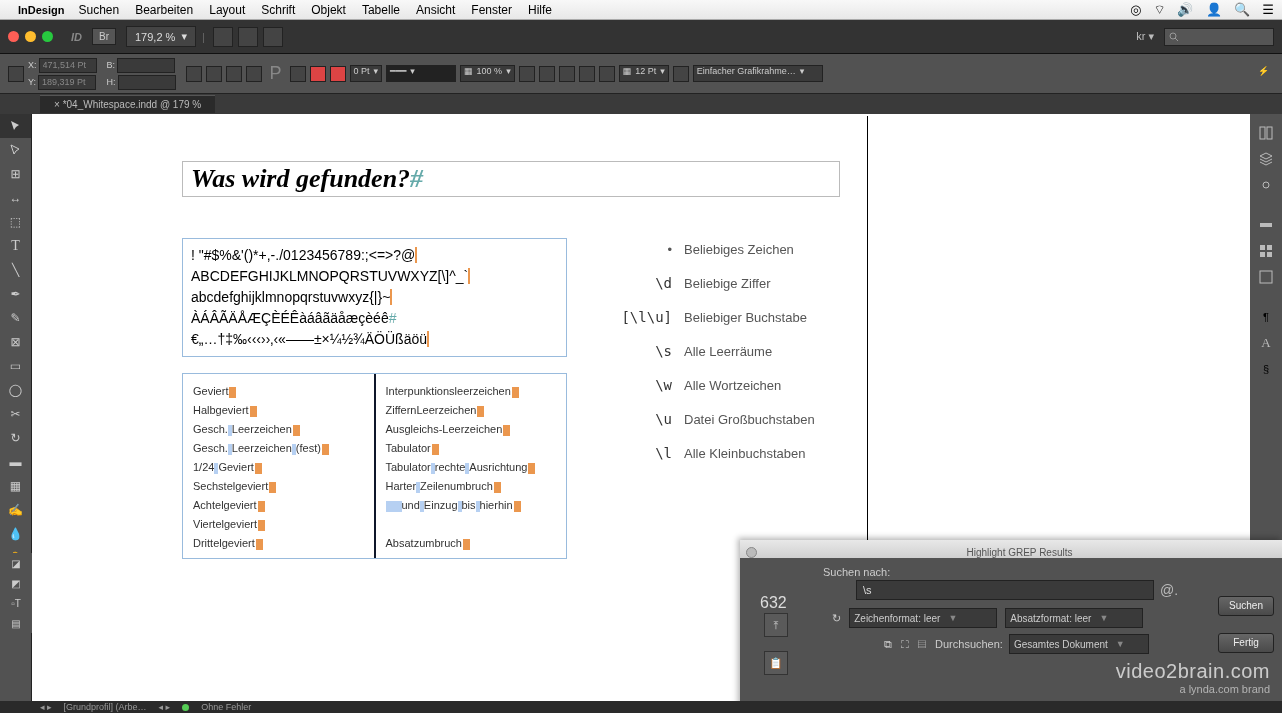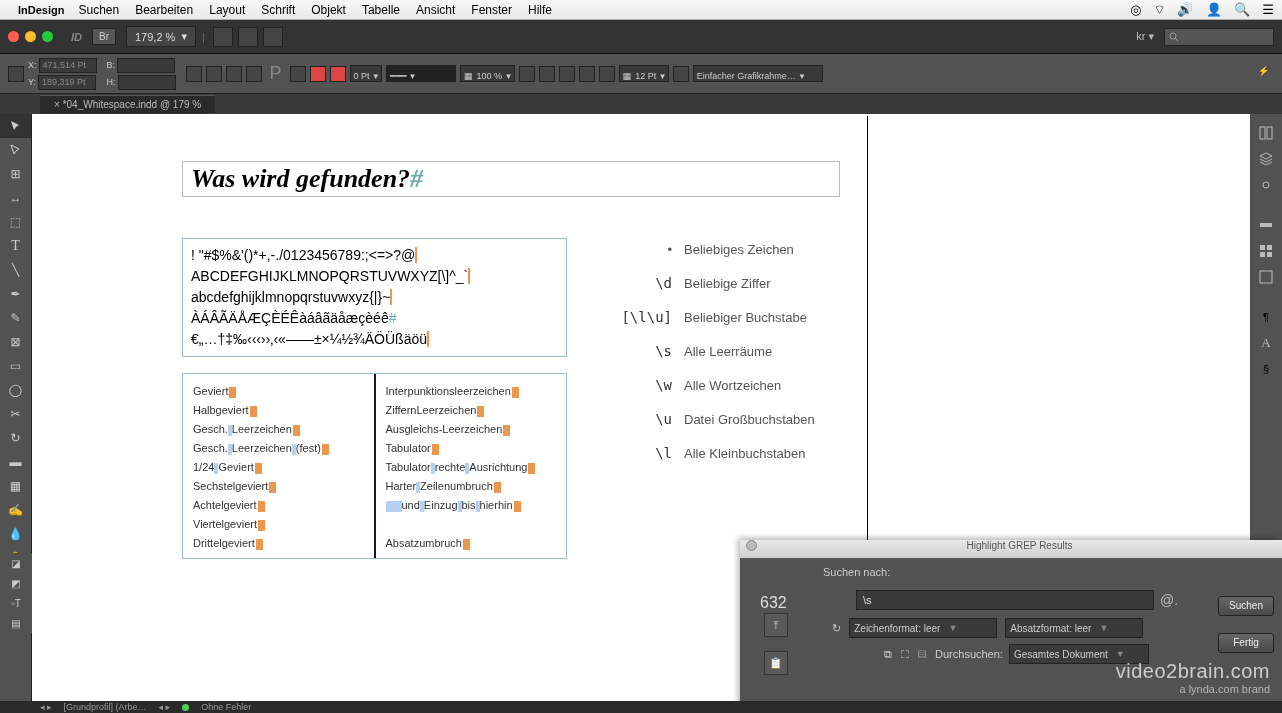--- a/index.html
+++ b/index.html
@@ -19,21 +19,21 @@
 .toggle{width:20px;height:20px;background:#444;border:1px solid #222;margin-right:5px}
 .appbar .spacer{flex:1}
 .kr{font-size:11px;margin-right:10px;color:#bbb}
 .search-top{background:#555;border:1px solid #222;width:110px;height:18px;display:flex;align-items:center;padding:0 4px}
 .search-top svg{width:10px;height:10px;fill:#999}
 .controlbar{height:40px;background:#525252;display:flex;align-items:center;padding:0 8px;gap:4px;color:#ccc;font-size:9px;border-bottom:1px solid #222}
 .ctrl-grp{display:flex;align-items:center;gap:2px;margin-right:6px}
 .ctrl-inp{background:#3a3a3a;border:1px solid #222;width:58px;height:15px;color:#888;font-size:9px;padding:0 3px}
 .ctrl-ic{width:16px;height:16px;background:#444;border:1px solid #222}
 .ctrl-ic.red{background:#d44}
-.ctrl-sel{background:#3a3a3a;border:1px solid #222;height:17px;color:#ccc;font-size:9px;padding:0 3px;display:flex;align-items:flex-end;gap:4px}
+.ctrl-sel{background:#3a3a3a;border:1px solid #222;height:17px;color:#ccc;font-size:9px;padding:0 3px;display:flex;align-items:flex-start;gap:4px}
 .tabbar{height:20px;background:#3a3a3a;display:flex;align-items:center;padding-left:40px;color:#bbb;font-size:10px}
 .tab{background:#2a2a2a;padding:3px 14px;border-top:1px solid #555}
 .main{display:flex;height:619px}
 .toolbox{width:32px;background:#525252;display:flex;flex-direction:column;border-right:1px solid #222}
 .tool{height:24px;display:flex;align-items:center;justify-content:center;color:#ccc;font-size:12px}
 .tool svg{width:14px;height:14px;fill:#ccc}
 .tool:first-child{background:#333}
 .canvas{flex:1;background:#fff;position:relative;overflow:hidden}
 .page{position:absolute;left:80px;top:2px;width:756px;height:590px;background:#fff}
 .page-divider{position:absolute;right:0;top:0;width:1px;height:100%;background:#000}
@@ -52,26 +52,26 @@
 .grep-list{position:absolute;left:500px;top:126px;font-family:Georgia,serif;font-size:13px;color:#555}
 .grep-list .gr{display:flex;align-items:center;margin-bottom:18px}
 .grep-list .code{width:60px;text-align:right;margin-right:12px;font-family:Menlo,monospace;font-size:14px;color:#333}
 .grep-list .dot-code{width:60px;text-align:right;margin-right:12px}
 .rpanel{width:32px;background:#525252;display:flex;flex-direction:column;padding-top:6px}
 .rpanel .ri{height:26px;display:flex;align-items:center;justify-content:center}
 .rpanel svg{width:16px;height:16px;fill:#bbb}
 .leftaux{position:absolute;left:0;top:553px;width:32px;background:#525252;display:flex;flex-direction:column}
 .leftaux .la{height:20px;display:flex;align-items:center;justify-content:center;color:#ccc;font-size:10px}
 .grep-panel{position:absolute;left:740px;top:540px;width:542px;height:173px;background:#525252;color:#ccc;font-size:11px;box-shadow:-2px -2px 6px rgba(0,0,0,.3)}
-.grep-titlebar{height:18px;background:linear-gradient(#e8e8e8,#d0d0d0);display:flex;align-items:flex-start;padding:0 6px;color:#444}
+.grep-titlebar{height:18px;background:linear-gradient(#e8e8e8,#d0d0d0);display:flex;align-items:flex-end;padding:0 6px;color:#444}
 .grep-titlebar .x{width:11px;height:11px;background:#bbb;border-radius:50%;border:1px solid #888;margin-right:6px}
 .grep-titlebar .ttl{margin:0 auto;font-size:10px;color:#555}
 .grep-body{padding:8px;position:relative}
 .grep-count{position:absolute;left:20px;top:36px;font-size:16px;color:#ddd}
-.grep-label{margin-left:75px;margin-bottom:12px}
+.grep-label{margin-left:75px;margin-bottom:2px}
 .grep-input-row{display:flex;align-items:center;gap:6px;margin-left:108px;margin-bottom:8px}
 .grep-input{background:#3a3a3a;border:1px solid #222;width:298px;height:20px;color:#ddd;padding:0 6px;font-size:11px}
 .at{font-size:14px;color:#bbb}
 .grep-fmt{display:flex;gap:8px;margin-left:84px;align-items:center;margin-bottom:6px}
 .grep-sel{background:#3a3a3a;border:1px solid #222;height:20px;color:#ccc;padding:0 4px;display:flex;align-items:center;gap:8px;font-size:10px}
 .grep-sel .chev{font-size:9px;color:#888}
 .grep-btn{position:absolute;right:8px;width:56px;height:20px;background:linear-gradient(#666,#4a4a4a);border:1px solid #222;color:#eee;text-align:center;line-height:18px;font-size:10px;border-radius:3px}
 .grep-scope{display:flex;align-items:center;gap:6px;margin-left:136px}
 .branding{position:absolute;right:12px;bottom:18px;text-align:right;color:rgba(255,255,255,.7);font-family:Helvetica,sans-serif}
 .branding .v2b{font-size:20px;letter-spacing:.5px}

